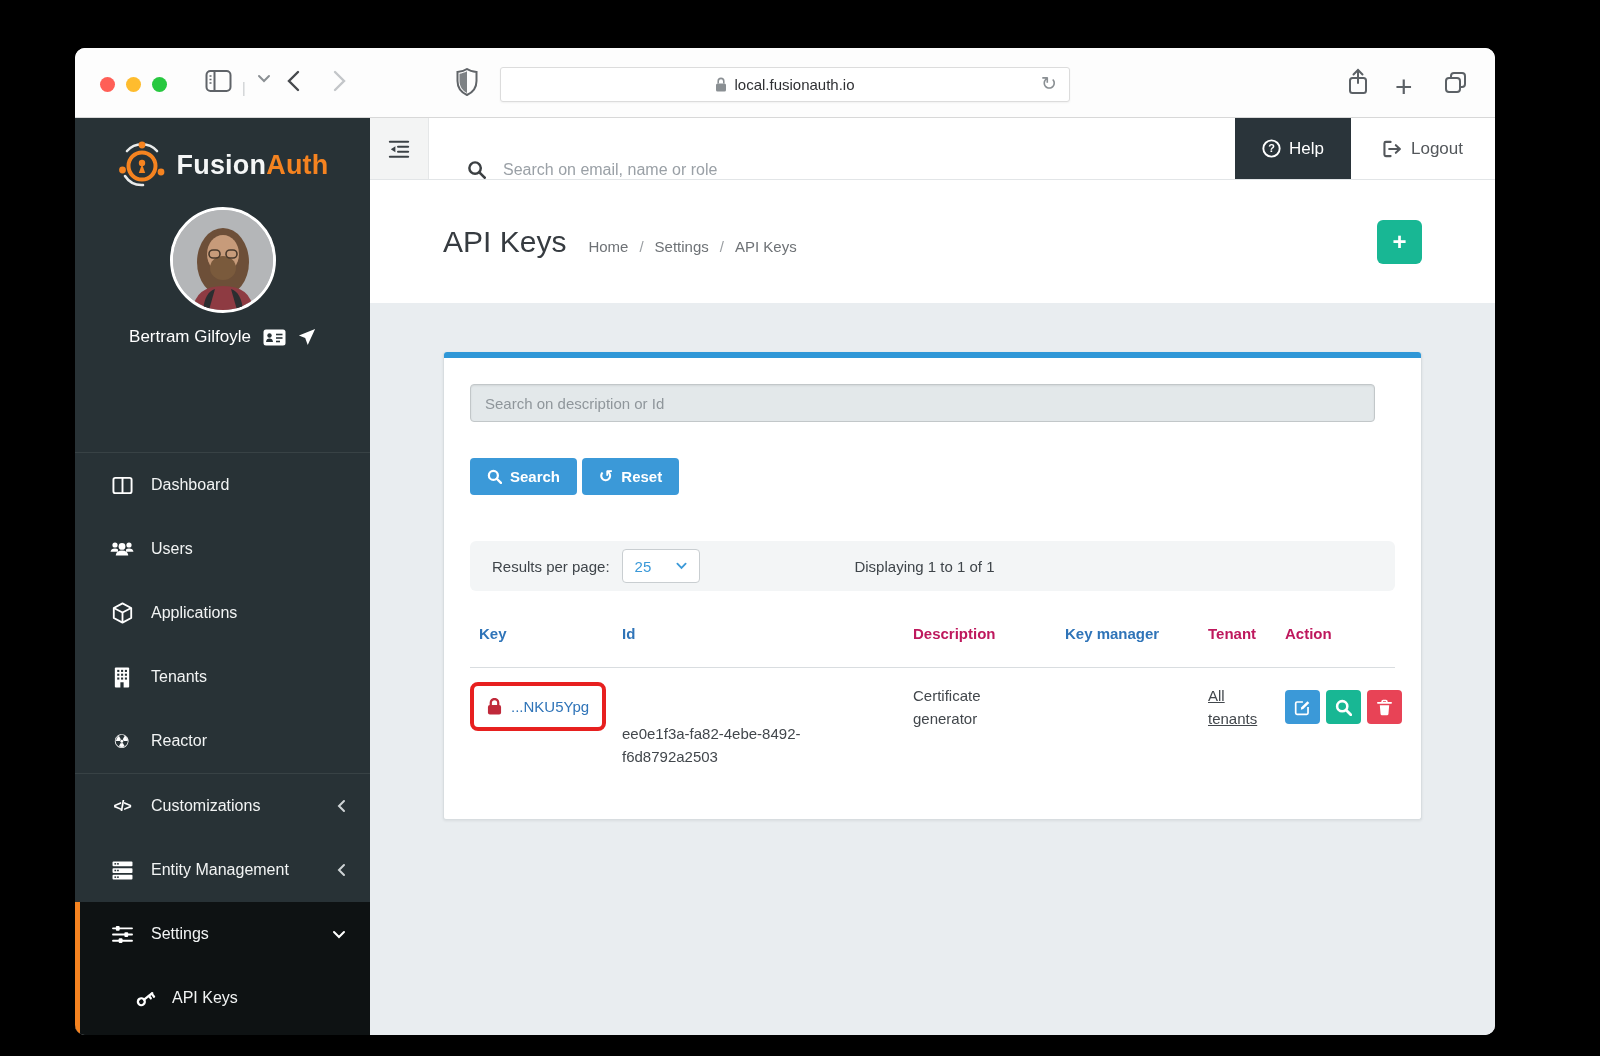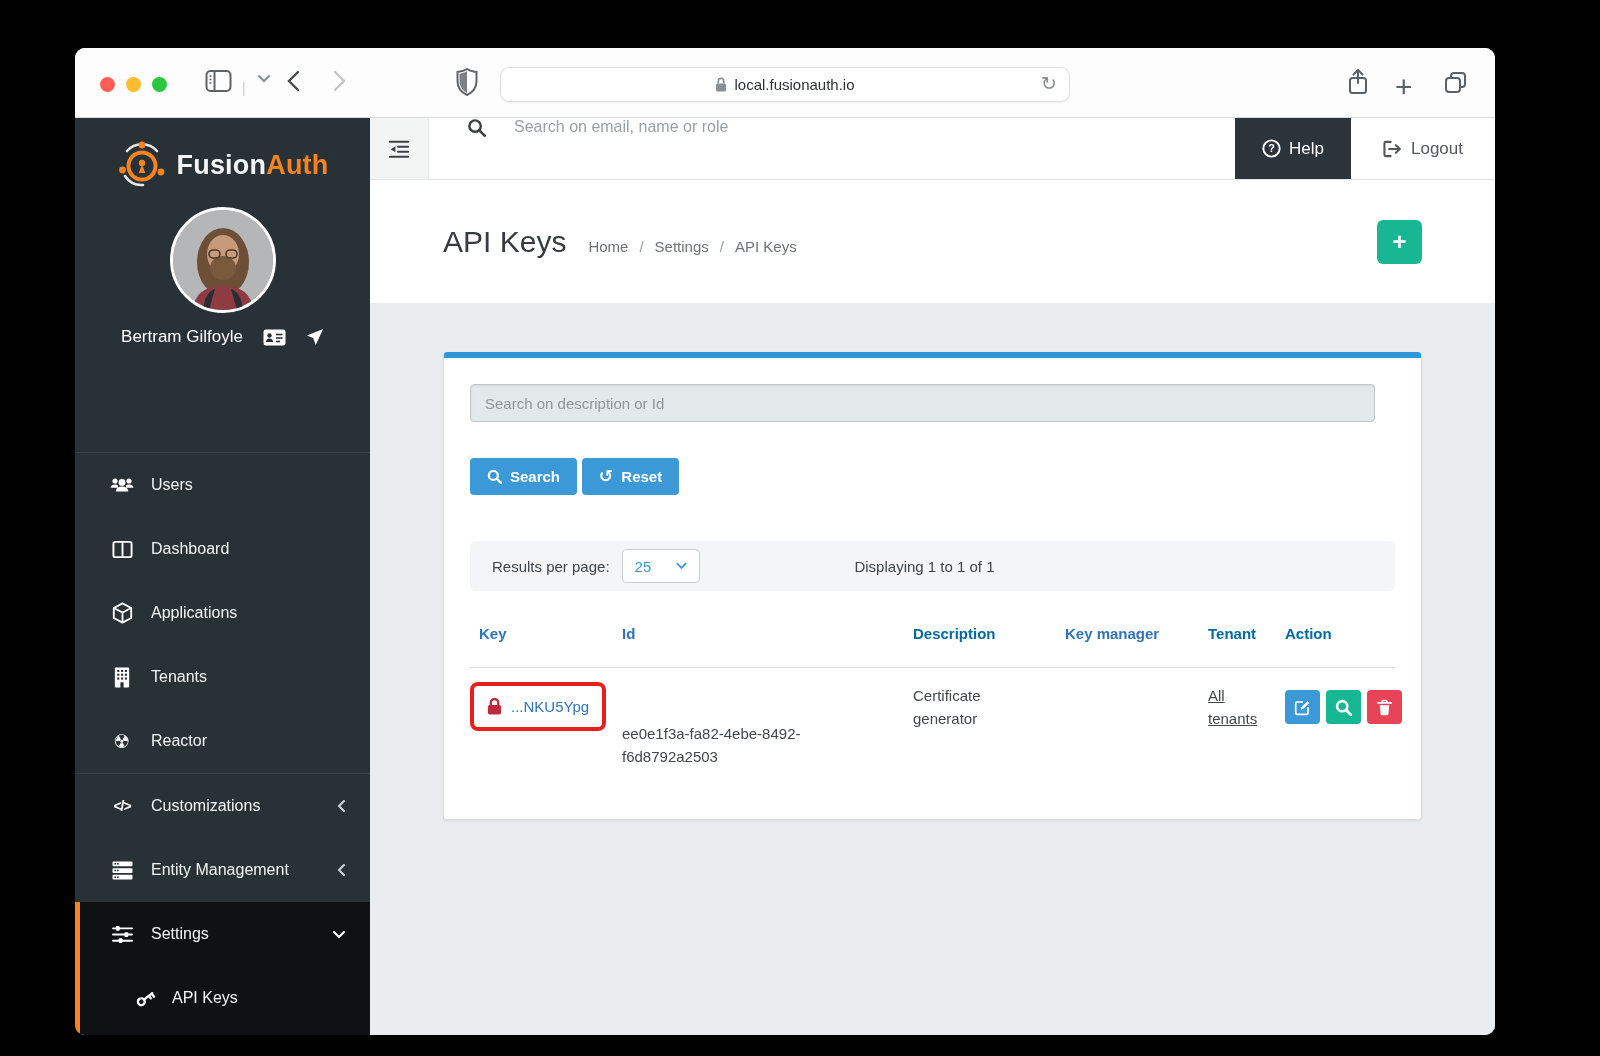--- a/index.html
+++ b/index.html
@@ -10,57 +10,57 @@
 
   
   .chrome { position:relative; height:70px; background:#fdfdfd; border-bottom:1px solid #d8d8d8; }
   .traffic { position:absolute; top:29px; width:15px; height:15px; border-radius:50%; }
   .t-red { left:25px;  background:#ff5f57; }
   .t-yellow { left:51px; background:#febc2e; }
   .t-green { left:77px; background:#28c840; }
   .chrome-ic { position:absolute; color:#5f6368; display:flex; align-items:center; justify-content:center; }
   .chev-txt { font-size:24px; font-weight:bold; }
   .url-bar { position:absolute; left:425px; top:19px; width:570px; height:35px; background:#fff;
-             border:1px solid #dcdcdc; border-radius:9px; box-shadow:0 1px 2px rgba(0,0,0,.05);
+             border:1px solid #dcdcdc; border-radius:3px; box-shadow:0 1px 2px rgba(0,0,0,.05);
              display:flex; align-items:center; justify-content:center; gap:7px; color:#2f3033; font-size:15px; }
   .url-reload { position:absolute; right:12px; top:4px; color:#8a8f93; font-size:19px;
                 font-family:"DejaVu Sans", sans-serif; }
 
   
   .app { display:flex; height:917px; }
 
   
   .sidebar { width:295px; background:#283236; color:#f2f4f4; display:flex; flex-direction:column; flex-shrink:0; }
   .sb-head { height:335px; border-bottom:1px solid rgba(255,255,255,.08); display:flex; flex-direction:column; align-items:center; }
   .brand { display:flex; align-items:center; gap:10px; margin-top:22px; }
   .brand-text { font-size:27px; font-weight:bold; letter-spacing:.2px; }
   .brand-fusion { color:#f4f6f6; }
   .brand-auth { color:#f58320; }
   .avatar { margin-top:17px; width:106px; height:106px; border-radius:50%; border:3px solid #fff; overflow:hidden; background:#b4b6b8; }
-  .user-row { margin-top:14px; display:flex; align-items:center; gap:20px; font-size:17px; color:#fff; }
+  .user-row { margin-top:14px; display:flex; align-items:center; gap:12px; font-size:17px; color:#fff; }
 
   .sb-nav { }
   .sb-item { height:64px; display:flex; align-items:center; padding:0 24px 0 33px; font-size:16px; cursor:pointer; }
   .sb-item .ic { width:28px; display:flex; justify-content:center; margin-right:15px; flex-shrink:0; color:#fff; }
   .sb-groups { border-top:1px solid rgba(255,255,255,.08); }
   .sb-item .grow { flex:1; }
   .sb-chev { color:#cfd4d6; display:flex; }
 
   .sb-settings { flex:1; background:#0e1213; border-left:5px solid #f58320; }
   .sb-settings .sb-item { padding-left:28px; }
   .sb-sub { height:64px; display:flex; align-items:center; padding-left:52px; font-size:16px; cursor:pointer; }
   .sb-sub .ic { width:26px; display:flex; justify-content:center; margin-right:14px; color:#fff; }
   .glyph { font-family:"DejaVu Sans", sans-serif; font-size:19px; line-height:1; }
   .code-glyph { font-size:14px; font-weight:bold; letter-spacing:-1px; }
 
   
   .main { flex:1; display:flex; flex-direction:column; background:#e9edf0; min-width:0; }
   .topbar { height:62px; background:#fff; border-bottom:1px solid #e2e5e7; display:flex; align-items:stretch; flex-shrink:0; }
   .tb-toggle { width:59px; background:#f3f4f4; border-right:1px solid #e5e7e8; display:flex; align-items:center; justify-content:center; color:#3c4246; cursor:pointer; }
-  .tb-search { flex:1; display:flex; align-items:flex-start; padding-left:38px; gap:28px; }
+  .tb-search { flex:1; display:flex; align-items:flex-end; padding-left:38px; gap:17px; }
   .tb-search input { border:none; outline:none; font-size:16px; color:#3c4043; width:60%; font-family:inherit; }
   .tb-search input::placeholder { color:#9aa0a6; }
   .tb-help { width:116px; background:#2a343a; color:#fff; display:flex; align-items:center; justify-content:center; gap:8px; font-size:17px; cursor:pointer; }
   .tb-logout { width:144px; background:#fff; color:#53575b; display:flex; align-items:center; justify-content:center; gap:9px; font-size:17px; cursor:pointer; }
 
   .pagehead { height:123px; background:#fff; display:flex; align-items:center; flex-shrink:0; }
   .page-title { font-size:30px; color:#363b40; margin-left:73px; font-weight:400; }
   .crumbs { display:flex; align-items:center; gap:11px; margin-left:22px; margin-top:9px; font-size:15px; color:#6e7276; }
   .crumb { cursor:pointer; }
   .crumb-sep { color:#9a9ea2; }
@@ -84,21 +84,21 @@
   .results-bar { margin-top:46px; position:relative; height:50px; background:#f3f5f6; border-radius:6px;
                  display:flex; align-items:center; padding:0 22px; }
   .rpp-label { font-size:15px; color:#3f454a; }
   .rpp-select { margin-left:12px; width:78px; height:34px; background:#fff; border:1px solid #c9ced1; border-radius:4px;
                 display:flex; align-items:center; justify-content:space-between; padding:0 12px; color:#3b99d8; font-size:15px; cursor:pointer; }
   .displaying { position:absolute; left:0; right:16px; text-align:center; font-size:15px; color:#3f454a; pointer-events:none; }
 
   .table { margin-top:34px; }
   .thead, .trow { display:grid; grid-template-columns:143px 291px 152px 143px 77px 1fr; column-gap:0; padding:0 9px; }
   .thead { border-bottom:1px solid #d9dde0; padding-bottom:25px; }
-  .th { font-size:15px; font-weight:bold; color:#0369a1; }
+  .th { font-size:15px; font-weight:bold; color:#be185d; }
   .th-link { color:#2f74b8; cursor:pointer; }
   .trow { padding-top:16px; padding-bottom:24px; }
   .td { font-size:15px; color:#42474c; line-height:1.55; }
   .td-id { max-width:235px; word-break:break-word;margin-top:38px; }
   .td-desc { max-width:108px; }
   .td-tenant { max-width:56px;text-decoration:underline; }
 
   .key-anno { display:inline-flex; align-items:center; gap:9px; border:4px solid #e7201f; border-radius:8px;
               padding:9px 13px; margin-left:-9px; margin-top:-2px; }
   .key-link { color:#2f74b8; font-size:15px; cursor:pointer; white-space:nowrap; }
@@ -218,39 +218,39 @@
           </svg>
           <svg width="18" height="18" viewBox="0 0 20 20">
             <path d="M19 1 L1 8.2 L8 11 L10.8 19 Z" fill="#fff"></path>
           </svg>
         </div>
       </div>
 
       <div class="sb-nav">
         <div class="sb-item">
           <span class="ic">
+            <svg width="21" height="21" viewBox="0 0 22 22" fill="none" stroke="#fff" stroke-width="2">
+                <rect x="1.5" y="3" width="19" height="16" rx="2"></rect>
+                <line x1="11" y1="3" x2="11" y2="19"></line>
+              </svg>
+          </span>
+          <span>Dashboard</span>
+        </div>
+        <div class="sb-item">
+          <span class="ic">
             <svg width="24" height="20" viewBox="0 0 24 20" fill="#fff">
               <circle cx="5" cy="6" r="2.6"></circle>
                 <path d="M0.5 12.8 Q1 9.4 5 9.4 Q7 9.4 8 10.4 L8 12.8 Z"></path>
               <circle cx="19" cy="6" r="2.6"></circle>
                 <path d="M23.5 12.8 Q23 9.4 19 9.4 Q17 9.4 16 10.4 L16 12.8 Z"></path>
               <circle cx="12" cy="7.4" r="3.4"></circle>
                 <path d="M5.8 16 Q6.4 11.4 12 11.4 Q17.6 11.4 18.2 16 L18.2 16.6 L5.8 16.6 Z"></path>
             </svg>
           </span>
           <span>Users</span>
-        </div>
-        <div class="sb-item">
-          <span class="ic">
-            <svg width="21" height="21" viewBox="0 0 22 22" fill="none" stroke="#fff" stroke-width="2">
-                <rect x="1.5" y="3" width="19" height="16" rx="2"></rect>
-                <line x1="11" y1="3" x2="11" y2="19"></line>
-              </svg>
-          </span>
-          <span>Dashboard</span>
         </div>
         <div class="sb-item">
           <span class="ic">
             <svg width="21" height="22" viewBox="0 0 22 24" fill="none" stroke="#fff" stroke-width="2" stroke-linejoin="round">
                 <path d="M11 1.5 L20.5 6.5 V17.5 L11 22.5 L1.5 17.5 V6.5 Z"></path>
                 <path d="M1.5 6.5 L11 11.5 L20.5 6.5"></path>
                 <line x1="11" y1="11.5" x2="11" y2="22.5"></line>
               </svg>
           </span>
           <span>Applications</span>

